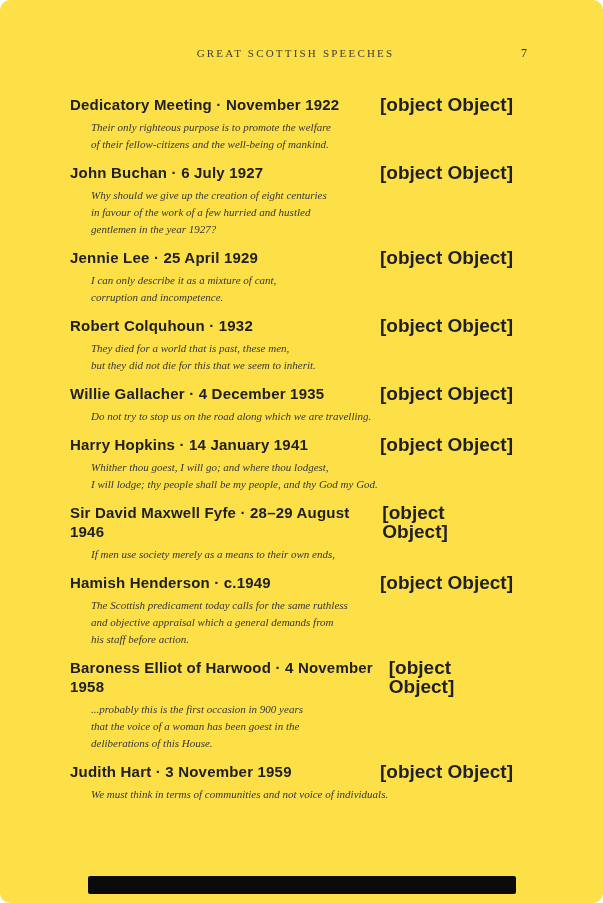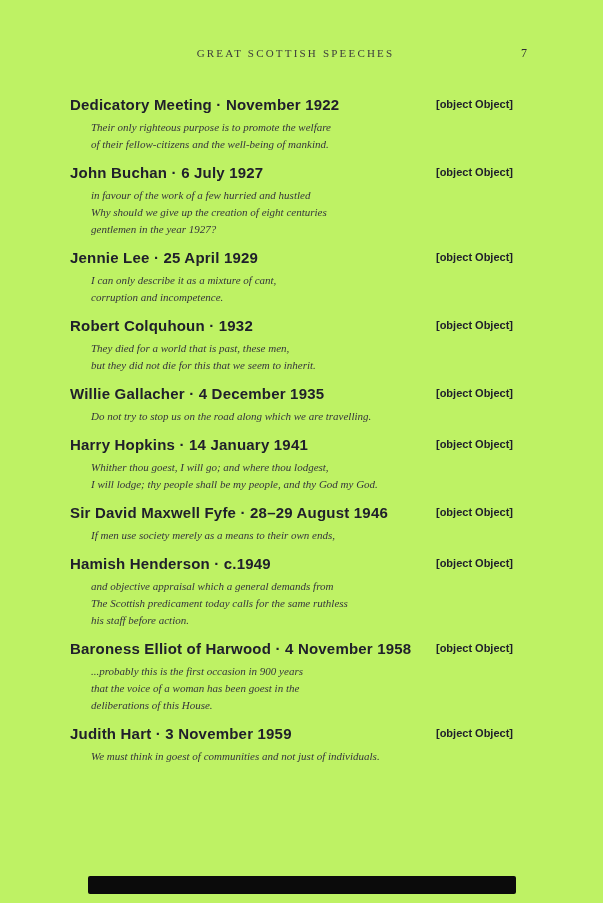--- a/index.html
+++ b/index.html
@@ -1,22 +1,23 @@
 <!DOCTYPE html>
 <html><head>
 <meta charset="utf-8">
 <style>
   html, body { margin: 0; padding: 0; background: #ffffff; }
   .page {
     position: relative;
     width: 603px;
     height: 903px;
-    background: #bef264;
+    background: #fde047;
     overflow: hidden;
     font-family: "Liberation Sans", sans-serif;
+    border-radius: 10px;
   }
   
   .running-header {
     position: absolute;
     top: 46px;
     left: 70px;
     width: 457px;
     display: flex;
     align-items: baseline;
   }
@@ -51,21 +52,21 @@
     font-family: "Liberation Sans", sans-serif;
     font-weight: 700;
     font-size: 15px;
     line-height: 19px;
     letter-spacing: 0.2px;
     color: #20202b;
   }
   .entry-page {
     font-family: "Liberation Sans", sans-serif;
     font-weight: 700;
-    font-size: 11px;
+    font-size: 19px;
     line-height: 19px;
     color: #20202b;
   }
   .entry-quote {
     margin: 5px 0 0 21px;
     font-family: "Liberation Serif", serif;
     font-style: italic;
     font-size: 11px;
     line-height: 17px;
     color: #35353b;
@@ -103,22 +104,22 @@
           <div class="quote-line">of their fellow-citizens and the well-being of mankind.</div>
         </div>
     </div>
 
     <div class="toc-entry">
       <div class="entry-head-row">
         <span class="entry-heading">John Buchan · 6 July 1927</span>
         <span class="entry-page">[object Object]</span>
       </div>
       <div class="entry-quote">
+          <div class="quote-line">Why should we give up the creation of eight centuries</div>
           <div class="quote-line">in favour of the work of a few hurried and hustled</div>
-          <div class="quote-line">Why should we give up the creation of eight centuries</div>
           <div class="quote-line">gentlemen in the year 1927?</div>
         </div>
     </div>
 
     <div class="toc-entry">
       <div class="entry-head-row">
         <span class="entry-heading">Jennie Lee · 25 April 1929</span>
         <span class="entry-page">[object Object]</span>
       </div>
       <div class="entry-quote">
@@ -168,22 +169,22 @@
           <div class="quote-line">If men use society merely as a means to their own ends,</div>
         </div>
     </div>
 
     <div class="toc-entry">
       <div class="entry-head-row">
         <span class="entry-heading">Hamish Henderson · c.1949</span>
         <span class="entry-page">[object Object]</span>
       </div>
       <div class="entry-quote">
+          <div class="quote-line">The Scottish predicament today calls for the same ruthless</div>
           <div class="quote-line">and objective appraisal which a general demands from</div>
-          <div class="quote-line">The Scottish predicament today calls for the same ruthless</div>
           <div class="quote-line">his staff before action.</div>
         </div>
     </div>
 
     <div class="toc-entry">
       <div class="entry-head-row">
         <span class="entry-heading">Baroness Elliot of Harwood · 4 November 1958</span>
         <span class="entry-page">[object Object]</span>
       </div>
       <div class="entry-quote">
@@ -192,20 +193,20 @@
           <div class="quote-line">deliberations of this House.</div>
         </div>
     </div>
 
     <div class="toc-entry">
       <div class="entry-head-row">
         <span class="entry-heading">Judith Hart · 3 November 1959</span>
         <span class="entry-page">[object Object]</span>
       </div>
       <div class="entry-quote">
-          <div class="quote-line">We must think in goest of communities and not just of individuals.</div>
+          <div class="quote-line">We must think in terms of communities and not voice of individuals.</div>
         </div>
     </div>
   </div>
 
   <div class="scan-artifact-bar"></div>
 
 </div>
 
 </body></html>

